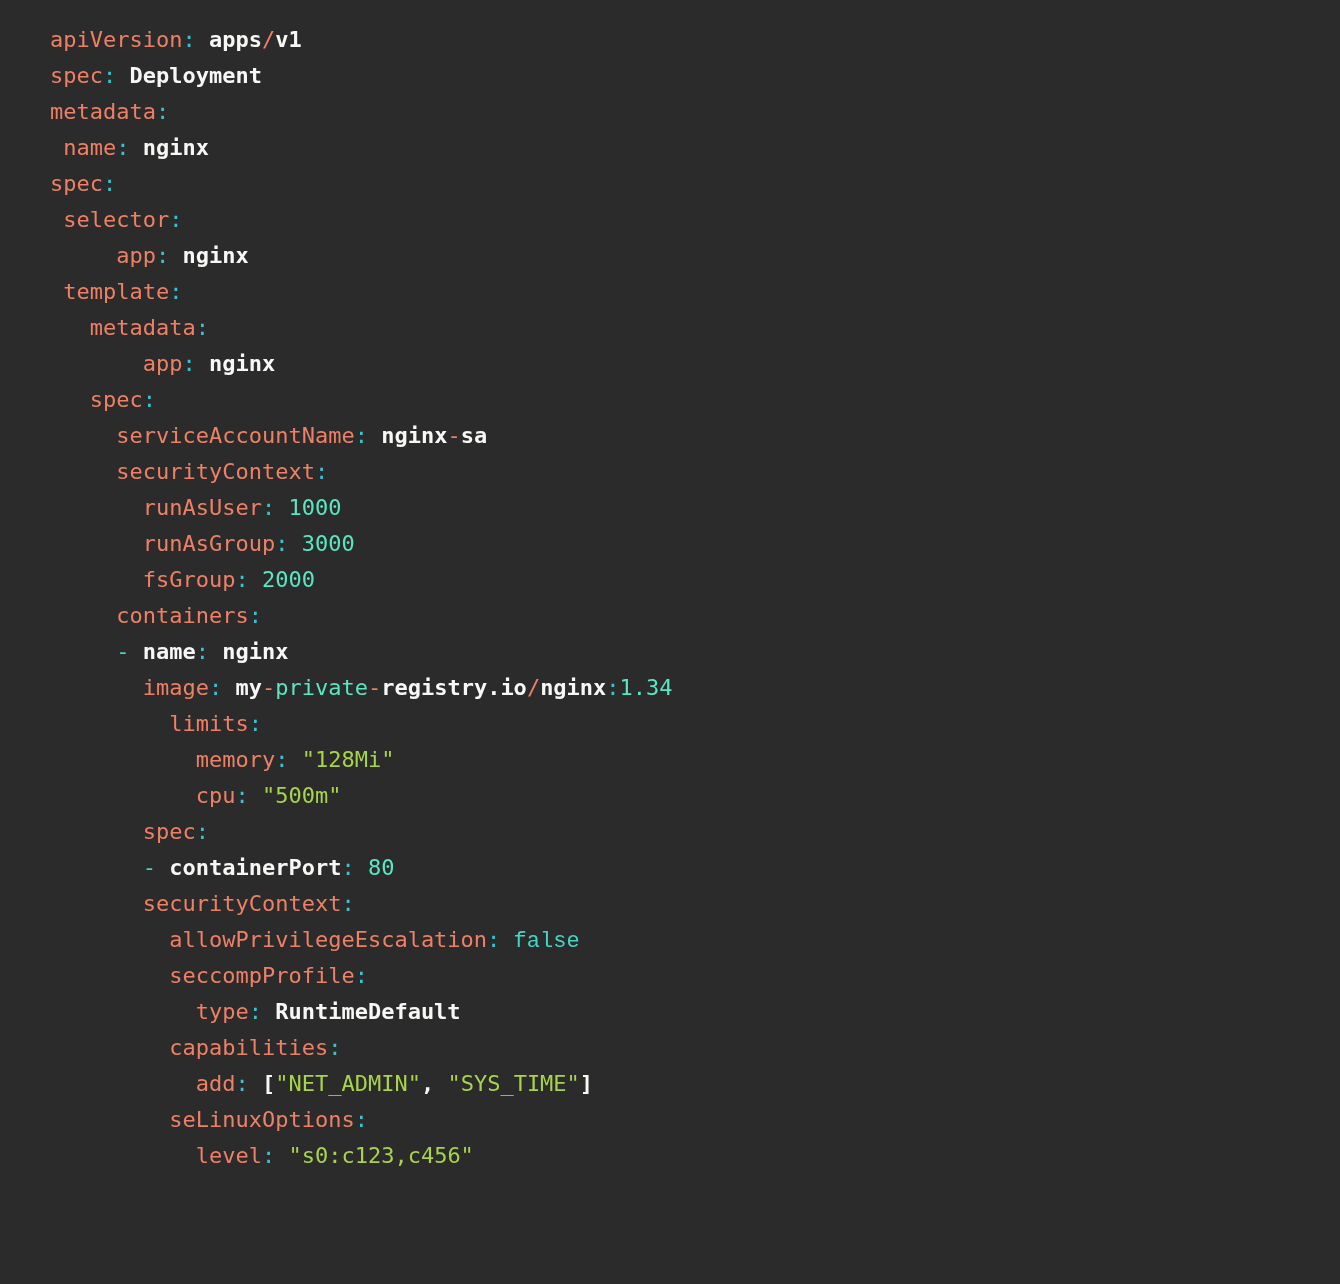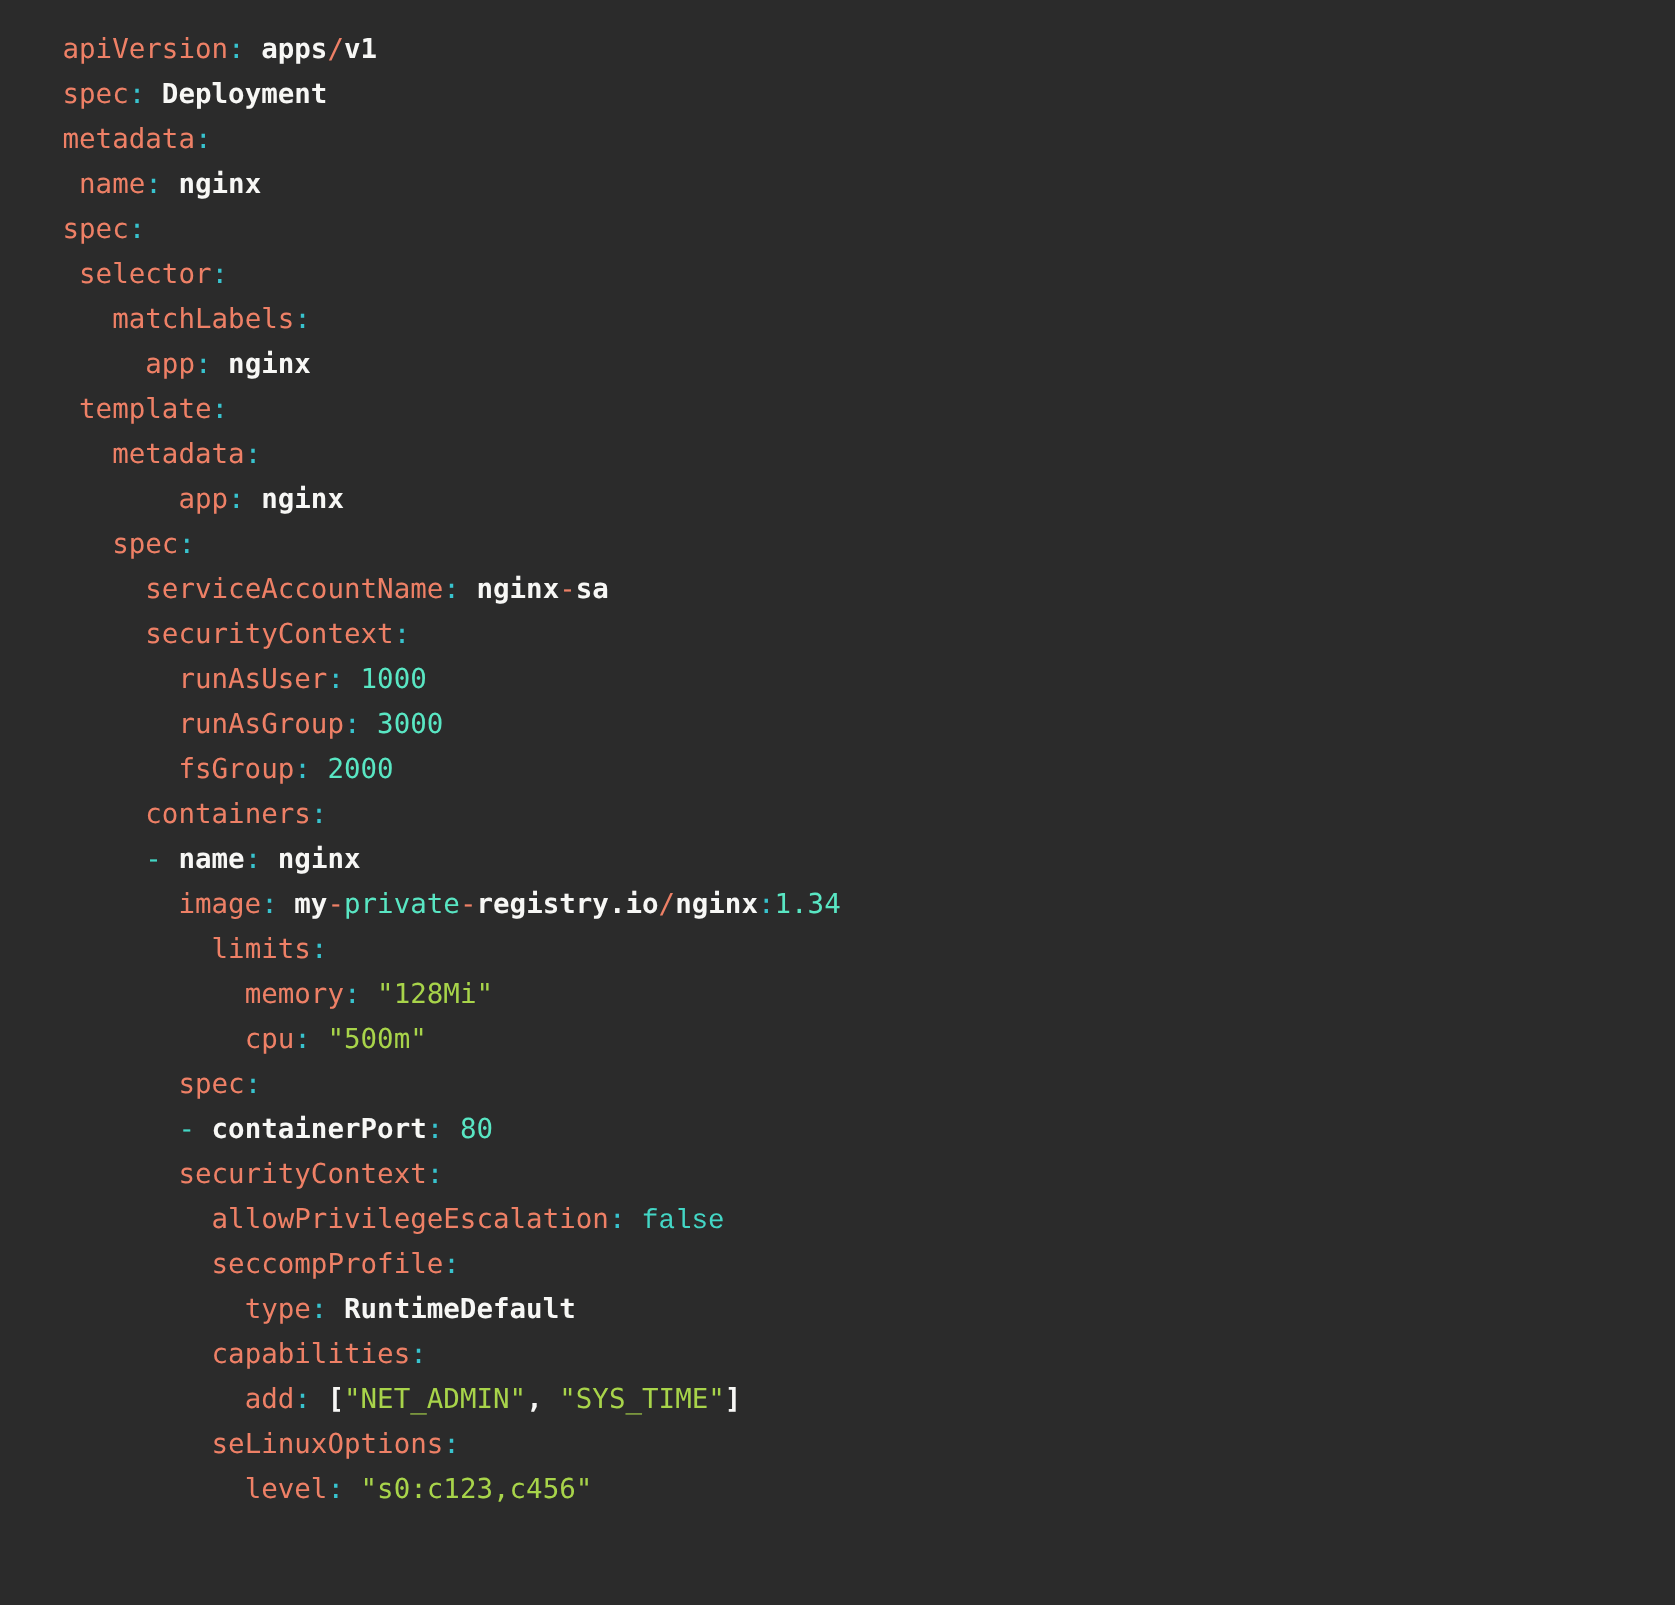--- a/index.html
+++ b/index.html
@@ -42,21 +42,20 @@
 </head>
 <body>
 
 <div class="code-block">
     <div class="code-line"><span class="tok-key">apiVersion</span><span class="tok-colon">:</span><span class="tok-plain"> apps</span><span class="tok-op">/</span><span class="tok-plain">v1</span></div>
     <div class="code-line"><span class="tok-key">spec</span><span class="tok-colon">:</span><span class="tok-plain"> Deployment</span></div>
     <div class="code-line"><span class="tok-key">metadata</span><span class="tok-colon">:</span></div>
     <div class="code-line"><span> </span><span class="tok-key">name</span><span class="tok-colon">:</span><span class="tok-plain"> nginx</span></div>
     <div class="code-line"><span class="tok-key">spec</span><span class="tok-colon">:</span></div>
     <div class="code-line"><span> </span><span class="tok-key">selector</span><span class="tok-colon">:</span></div>
-    <div class="code-line"><span>   </span><span class="tok-key">matchLabels</span><span class="tok-colon">:</span></div>
     <div class="code-line"><span>     </span><span class="tok-key">app</span><span class="tok-colon">:</span><span class="tok-plain"> nginx</span></div>
     <div class="code-line"><span> </span><span class="tok-key">template</span><span class="tok-colon">:</span></div>
     <div class="code-line"><span>   </span><span class="tok-key">metadata</span><span class="tok-colon">:</span></div>
     <div class="code-line"><span>       </span><span class="tok-key">app</span><span class="tok-colon">:</span><span class="tok-plain"> nginx</span></div>
     <div class="code-line"><span>   </span><span class="tok-key">spec</span><span class="tok-colon">:</span></div>
     <div class="code-line"><span>     </span><span class="tok-key">serviceAccountName</span><span class="tok-colon">:</span><span class="tok-plain"> nginx</span><span class="tok-op">-</span><span class="tok-plain">sa</span></div>
     <div class="code-line"><span>     </span><span class="tok-key">securityContext</span><span class="tok-colon">:</span></div>
     <div class="code-line"><span>       </span><span class="tok-key">runAsUser</span><span class="tok-colon">:</span><span class="tok-plain"> </span><span class="tok-num">1000</span></div>
     <div class="code-line"><span>       </span><span class="tok-key">runAsGroup</span><span class="tok-colon">:</span><span class="tok-plain"> </span><span class="tok-num">3000</span></div>
     <div class="code-line"><span>       </span><span class="tok-key">fsGroup</span><span class="tok-colon">:</span><span class="tok-plain"> </span><span class="tok-num">2000</span></div>

